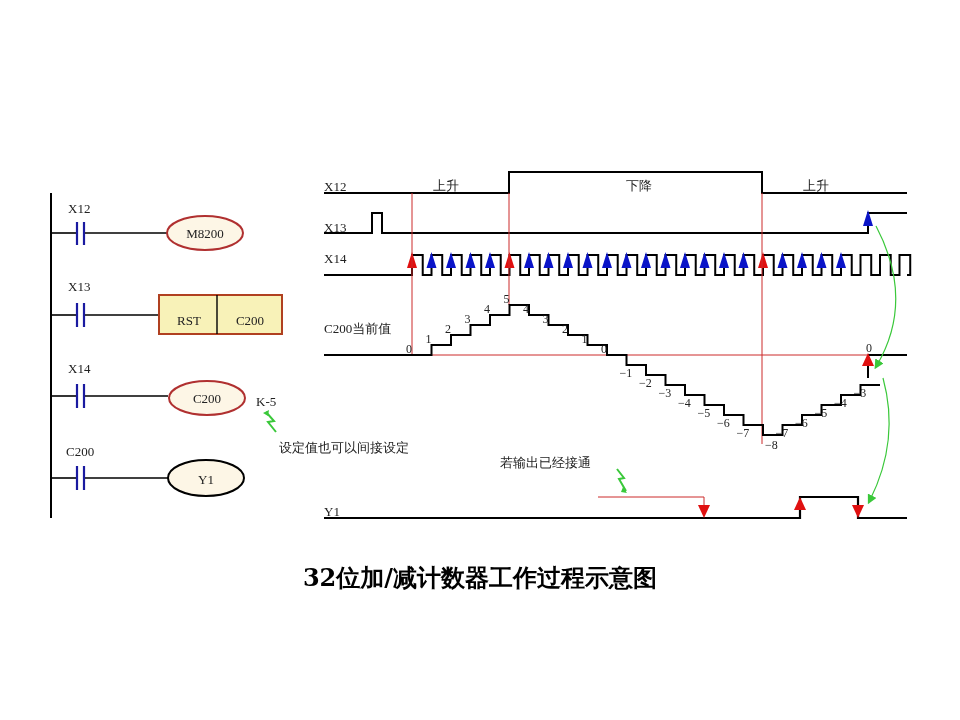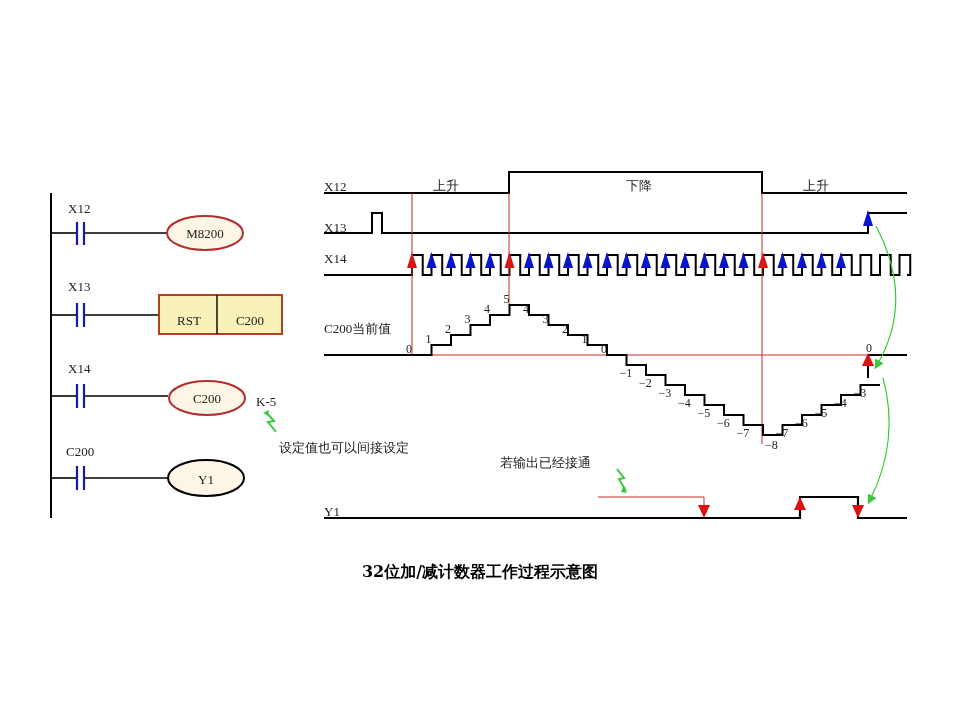--- a/index.html
+++ b/index.html
@@ -4,21 +4,21 @@
 <style>
   html, body { margin:0; padding:0; background:#ffffff; }
   body { width:960px; height:720px; position:relative; overflow:hidden;
          font-family:"DejaVu Serif","Liberation Serif",serif; }
   #stage { position:absolute; left:0; top:0; width:960px; height:720px; }
   .lbl { font-family:"Liberation Serif","DejaVu Serif",serif; font-size:13px; fill:#222; }
   .cn { font-family:"DejaVu Sans","Liberation Sans",sans-serif; font-size:13px; fill:#222; }
   .num { font-family:"Liberation Serif","DejaVu Serif",serif; font-size:12px; fill:#222; }
   #caption { position:absolute; left:0; width:960px; top:562px; text-align:center;
              font-family:"DejaVu Serif","Liberation Serif",serif; font-weight:bold;
-             font-size:16px; color:#000; letter-spacing:0px; }
+             font-size:24px; color:#000; letter-spacing:0px; }
 </style>
 </head>
 <body>
 
 <svg id="stage" viewBox="0 0 960 720" xmlns="http://www.w3.org/2000/svg">
   <defs>
     <marker id="gArrow" markerWidth="8" markerHeight="8" refX="4" refY="4" orient="auto">
       <path d="M0,0 L8,4 L0,8 z" fill="#3ac83a"></path>
     </marker>
   </defs>

